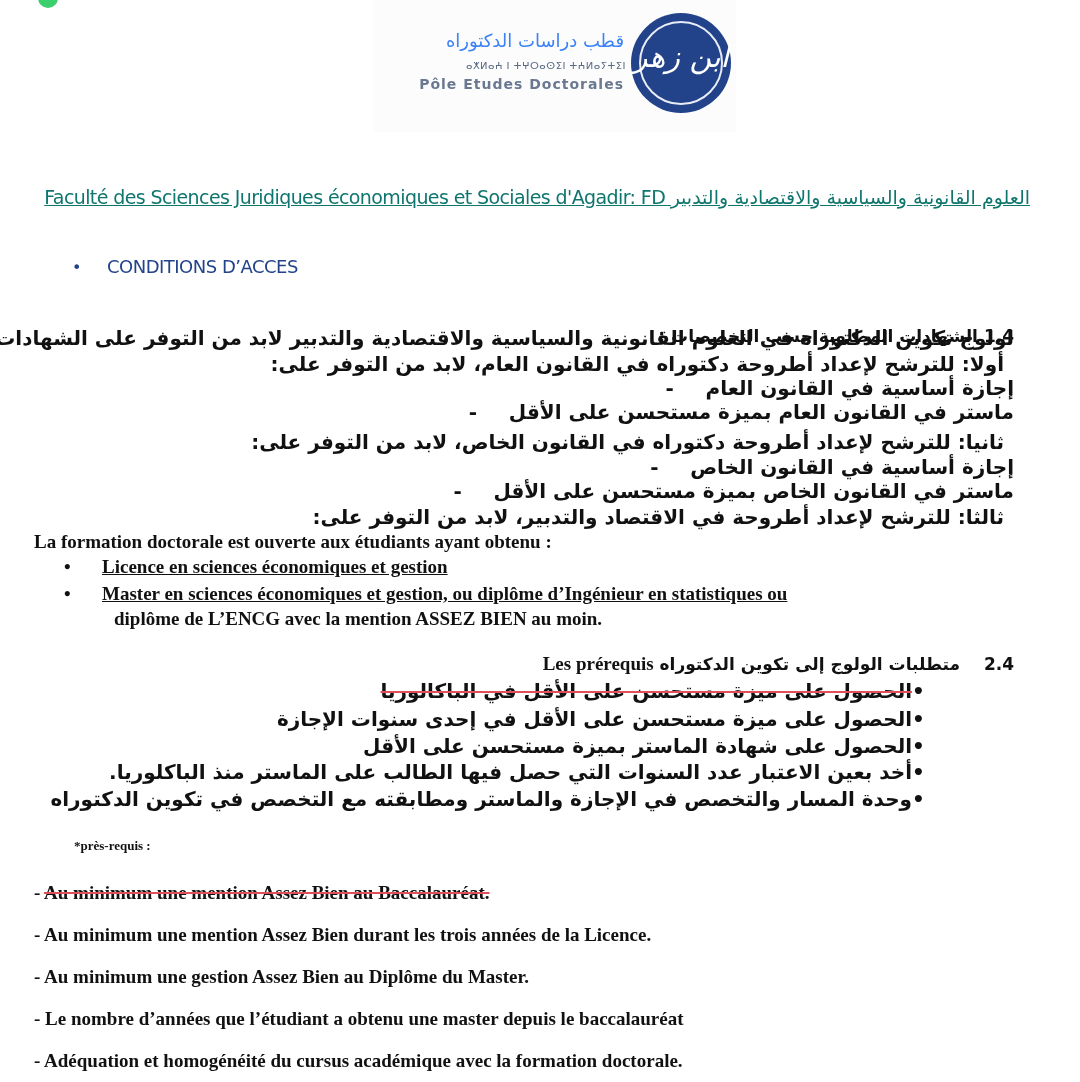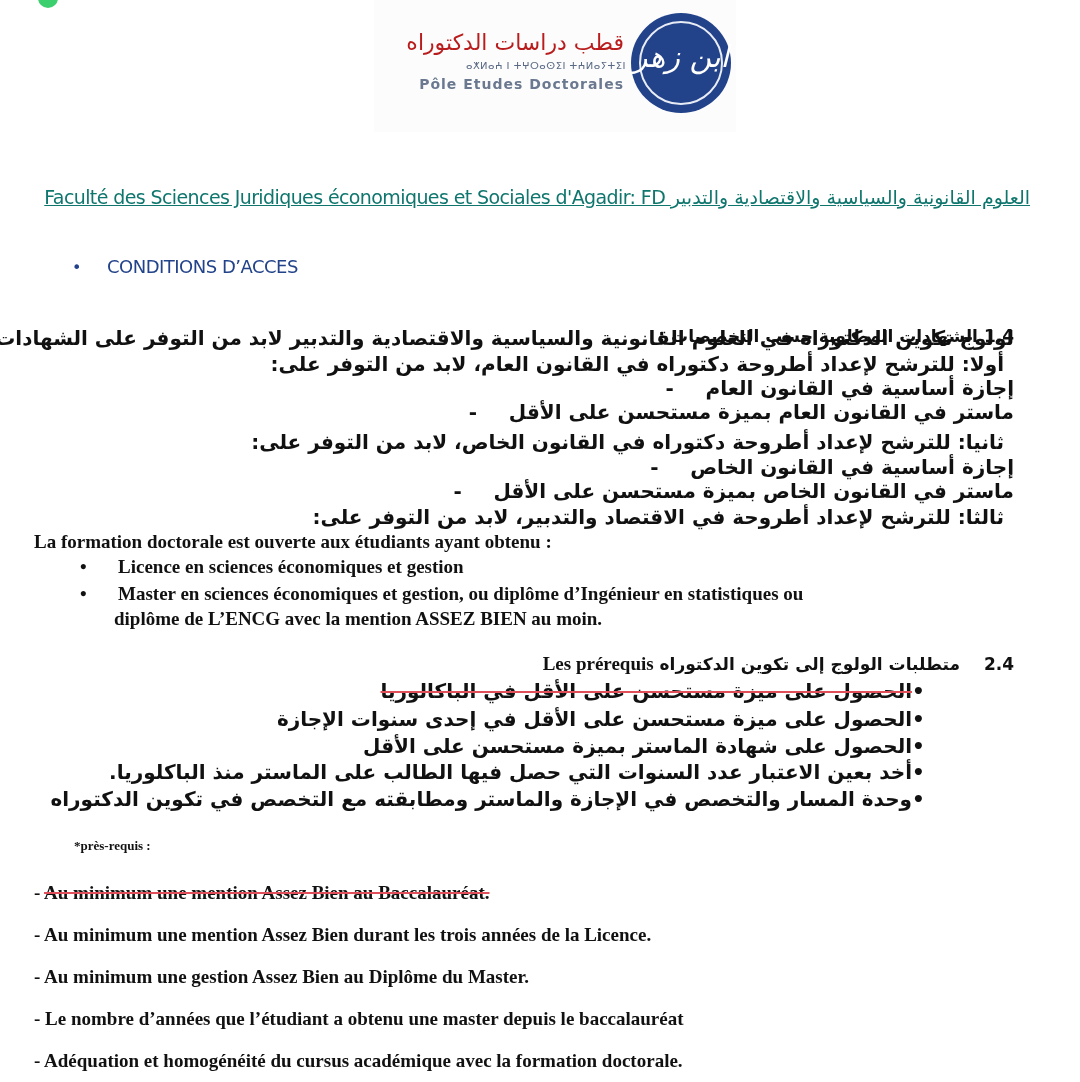--- a/index.html
+++ b/index.html
@@ -2,21 +2,21 @@
 <html><head>
   <meta charset="utf-8">
   <style>
     html, body { margin: 0; padding: 0; background: #ffffff; }
     body { width: 1080px; height: 1082px; position: relative; overflow: hidden; font-family: "Liberation Serif", serif; color: #111; }
     .abs { position: absolute; }
     .status-dot { left: 38px; top: -12px; width: 20px; height: 20px; border-radius: 50%; background: #3ccf6e; }
 
     
     .logo { left: 374px; top: 0px; width: 362px; height: 132px; background: #fcfcfc; }
-    .logo-ar { left: 20px; top: 30px; width: 230px; text-align: right; direction: rtl; font-family: "DejaVu Sans", sans-serif; font-size: 22px; color: #b91c1c; letter-spacing: 0px; }
+    .logo-ar { left: 20px; top: 30px; width: 230px; text-align: right; direction: rtl; font-family: "DejaVu Sans", sans-serif; font-size: 18px; color: #3b82f6; letter-spacing: 0px; }
     .logo-tif { left: 22px; top: 60px; width: 230px; text-align: right; font-family: "DejaVu Sans", sans-serif; font-size: 10px; color: #5a6a85; letter-spacing: 0.5px; }
     .logo-fr { left: 20px; top: 76px; width: 230px; text-align: right; font-family: "DejaVu Sans", sans-serif; font-size: 14px; color: #6a7890; letter-spacing: 1px; font-weight: bold; }
     .seal { left: 257px; top: 13px; width: 100px; height: 100px; border-radius: 50%; background: #22428a; }
     .seal-ring { left: 8px; top: 8px; width: 80px; height: 80px; border-radius: 50%; border: 2px solid #e8ecf5; }
     .seal-glyph { left: 0; top: 26px; width: 100px; text-align: center; color: #ffffff; font-family: "DejaVu Serif", serif; font-size: 30px; font-style: italic; }
 
     
     .title { left: 30px; top: 180px; width: 1000px; text-align: right; font-family: "DejaVu Sans", sans-serif; font-size: 19px; color: #0f766e; text-decoration: underline; line-height: 34px; letter-spacing: -0.6px; }
 
     
@@ -32,21 +32,21 @@
     .dash-item .dash { display: inline-block; width: 40px; text-align: left; }
     .d1 { top: 376px; }
     .d2 { top: 400px; }
     .l-b { right: 76px; top: 430px; }
     .d3 { top: 455px; }
     .d4 { top: 479px; }
     .l-c { right: 76px; top: 505px; }
 
     .fr { font-family: "Liberation Serif", serif; font-weight: bold; font-size: 19px; color: #111; white-space: nowrap; }
     .fr-intro { left: 34px; top: 531px; }
-    .fr-li { left: 80px; }
+    .fr-li { left: 64px; text-decoration: underline; }
     .fr-li .b { display: inline-block; width: 38px; }
     .li1 { top: 556px; }
     .li2 { top: 583px; }
     .li2b { left: 114px; top: 608px; }
 
     .h24 { right: 66px; top: 653px; font-size: 17px; }
     .h24 .fr-inline { font-family: "Liberation Serif", serif; font-size: 19px; }
     .h24 .num { margin-left: 18px; }
     .pr-item { right: 132px; }
     .pr-item .b { display: inline-block; width: 36px; text-align: left; }

